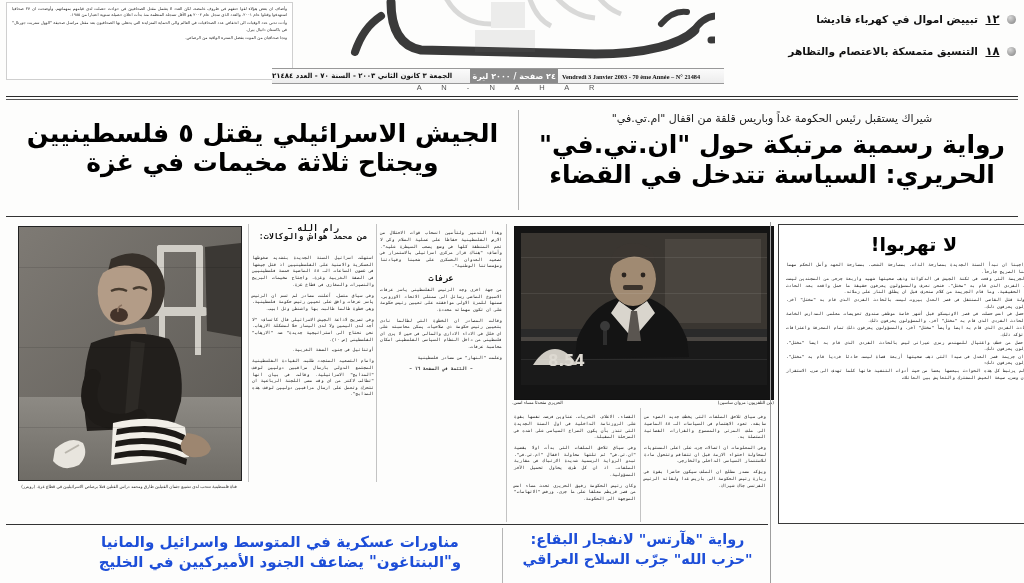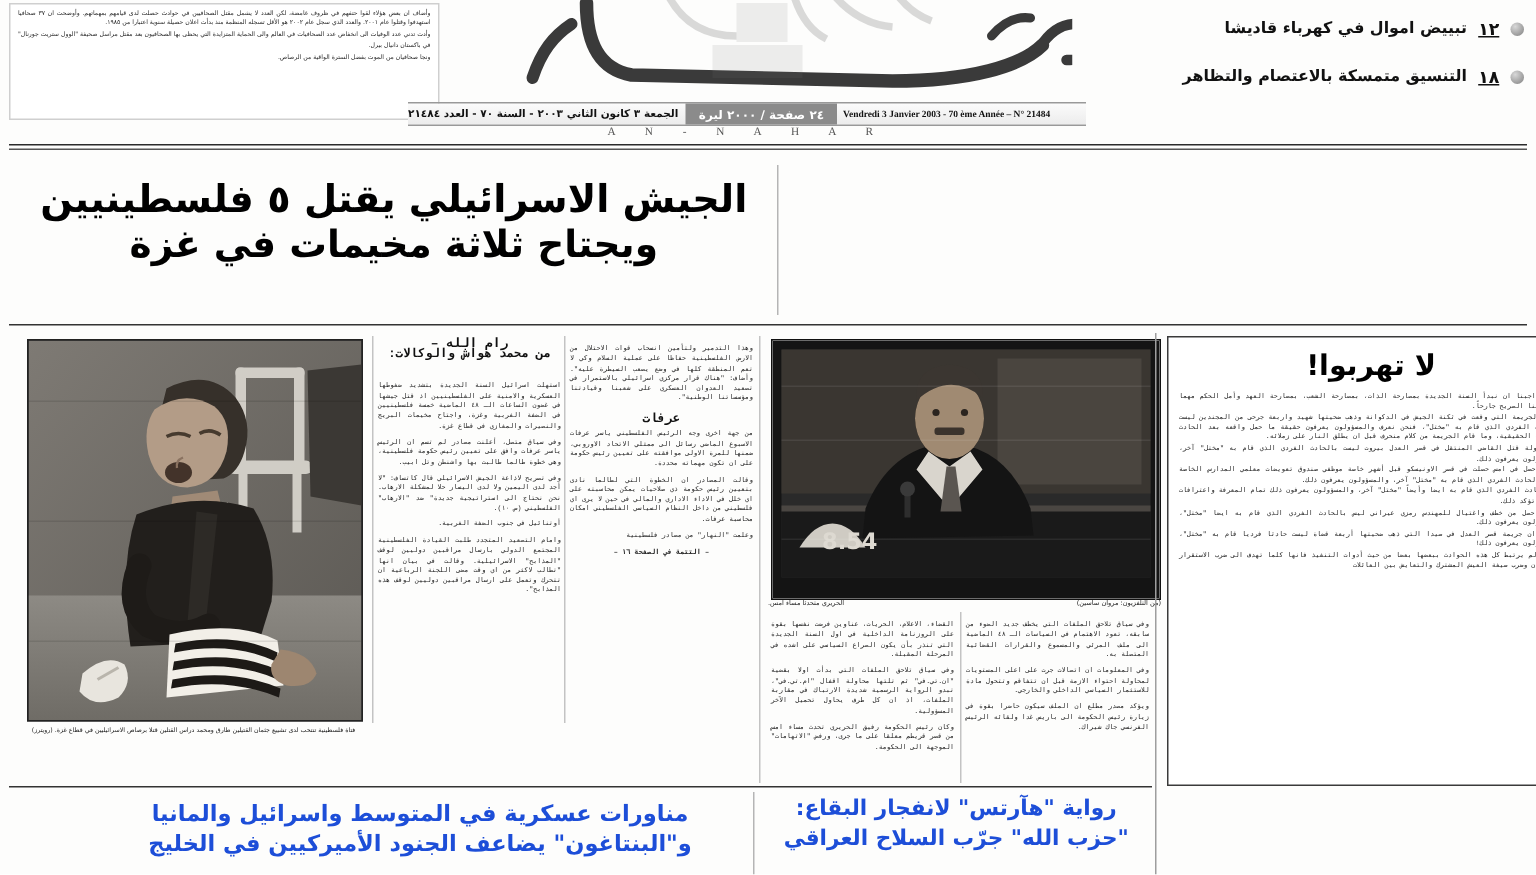--- a/index.html
+++ b/index.html
@@ -58,25 +58,25 @@
     flex:0 0 158px;display:flex;align-items:center;padding-right:4px;padding-left:4px;
     font-family:"Liberation Serif","DejaVu Serif",serif;
     font-size:6.3px;font-weight:bold;color:#111;direction:ltr;white-space:nowrap;
   }
   .db-mid{
     flex:1;display:flex;align-items:center;justify-content:center;
     background:#8b8b8b;color:#fff;font-size:8px;font-weight:bold;
   }
   .db-ar{
     flex:0 0 150px;display:flex;align-items:center;justify-content:flex-start;
-    padding-right:5px;font-size:7px;font-weight:bold;color:#111;white-space:nowrap;
+    padding-right:18px;font-size:7px;font-weight:bold;color:#111;white-space:nowrap;
   }
   .annahar-latin{
-    position:absolute;left:272px;top:83px;width:452px;
-    text-align:center;font-family:Liberation Serif, serif;
+    position:absolute;left:284px;top:83px;width:452px;
+    text-align:center;font-family:Liberation Sans, sans-serif;
     font-size:7.5px;letter-spacing:9px;color:#555;direction:ltr;
   }
 
   .rule-main{
     position:absolute;left:6px;top:96px;width:1012px;height:0;
     border-top:1.6px solid #2b2b2b;
   }
   .rule-main2{
     position:absolute;left:6px;top:99px;width:1012px;height:0;
     border-top:0.6px solid #555;
@@ -135,21 +135,21 @@
     text-align:center;font-size:8.4px;font-weight:bold;color:#111;
     margin:6px 0 4px 0;
   }
   .jump{
     text-align:center;font-size:4.6px;font-weight:bold;margin-top:3px;color:#222;
   }
 
   
   .photo-tv{
     position:absolute;left:508px;top:4px;width:258px;height:172px;
-    background:#e5e5e5;overflow:hidden;border:1px solid #111;
+    background:#be185d;overflow:hidden;border:1px solid #111;
   }
   .cap-tv{
     position:absolute;left:506px;top:178px;width:262px;
     display:flex;justify-content:space-between;
     font-size:4.4px;color:#222;
   }
   .colC{position:absolute;left:508px;top:188px;width:122px;}
   .colD{position:absolute;left:638px;top:188px;width:122px;}
 
   
@@ -244,20 +244,25 @@
   <div class="rule-main"></div>
   <div class="rule-main2"></div>
 
   <div class="vdiv-head"></div>
 
   <div class="hl-left">
     <div class="bighead">الجيش الاسرائيلي يقتل ٥ فلسطينيين</div>
     <div class="bighead two">ويجتاح ثلاثة مخيمات في غزة</div>
   </div>
 
+  <div class="hl-right">
+    <div class="kicker">شيراك يستقبل رئيس الحكومة غداً وباريس قلقة من اقفال "ام.تي.في"</div>
+    <div class="bighead">رواية رسمية مرتبكة حول "ان.تي.في"</div>
+    <div class="bighead">الحريري: السياسة تتدخل في القضاء</div>
+  </div>
 
   <div class="rule-head"></div>
 
   <div class="body-zone">
 
     <div class="photo-girl">
       <svg width="222" height="253" viewBox="0 0 222 253" aria-hidden="true">
         <defs>
           <linearGradient id="wallg" x1="0" y1="0" x2="1" y2="1">
             <stop offset="0" stop-color="#7e7a74"></stop>

